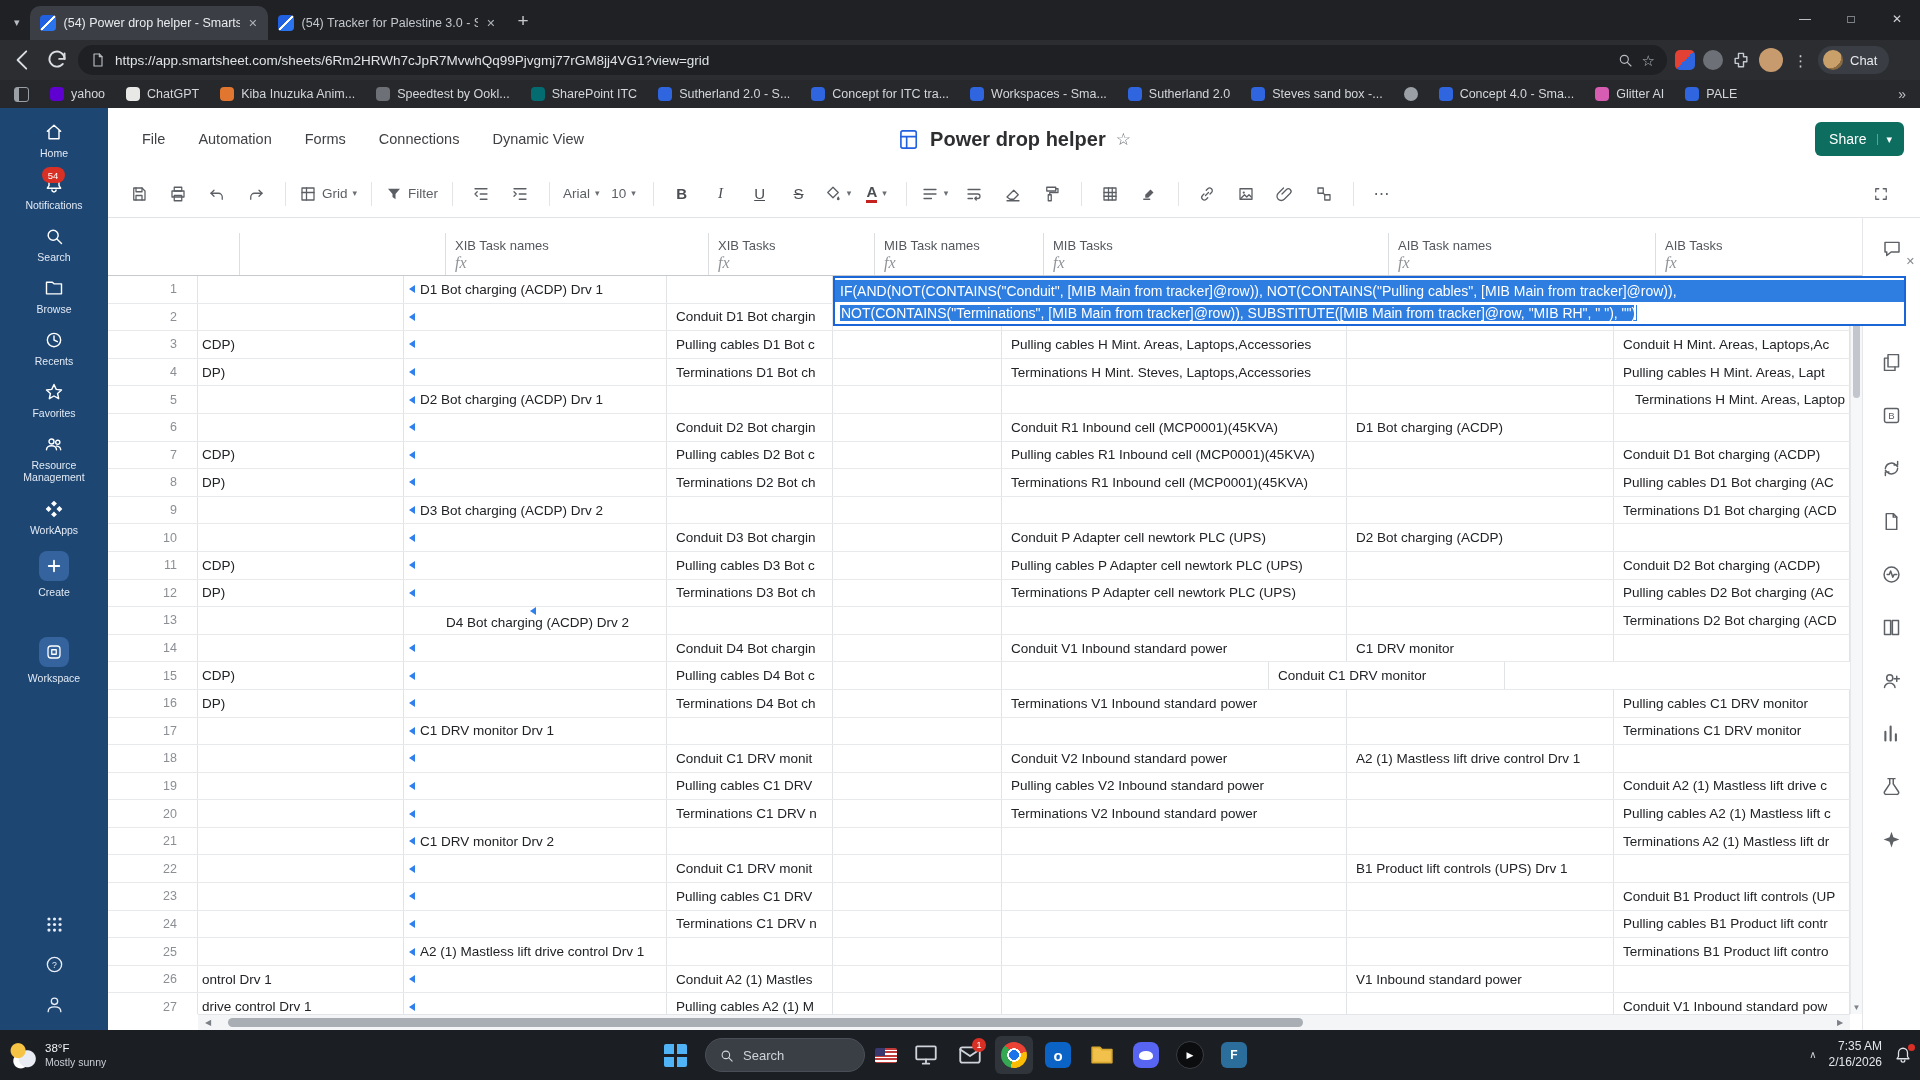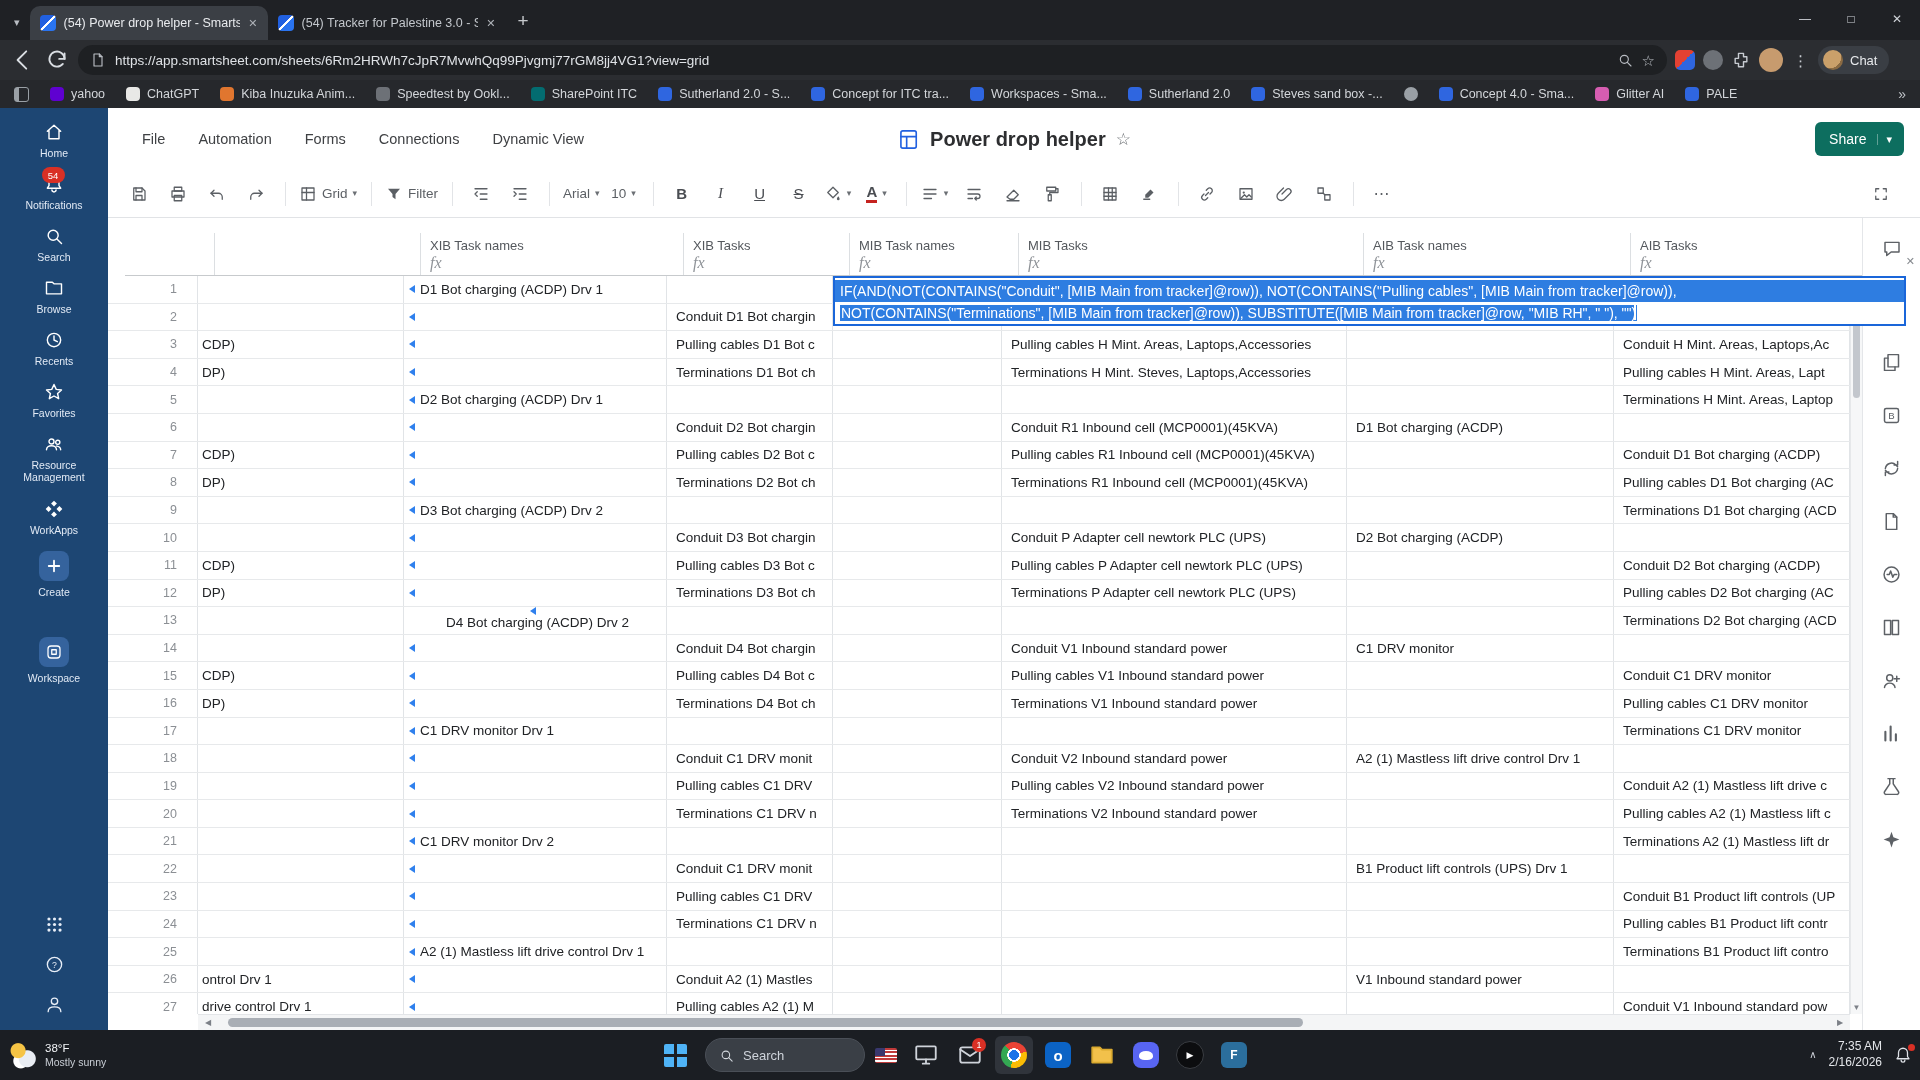--- a/index.html
+++ b/index.html
@@ -74,21 +74,21 @@
   .ltr.b{font-weight:bold;}
   .ltr.i{font-style:italic;font-family:"Liberation Serif",serif;}
   .ltr.u{text-decoration:underline;}
   .ltr.s{text-decoration:line-through;}
   .ltr.acolor{font-weight:600;border-bottom:3px solid #c5221f;line-height:1.05;}
   #tb-expand{margin-left:auto;margin-right:20px;width:30px;height:30px;display:flex;align-items:center;justify-content:center;}
   #tb-expand .ic{width:18px;height:18px;}
 
   
   #gridwrap{position:absolute;left:108px;top:218px;width:1754px;height:812px;background:#fff;}
-  #ghead{position:absolute;top:15px;left:17px;height:43px;display:flex;border-bottom:1px solid #c7cacd;box-sizing:border-box;}
+  #ghead{position:absolute;top:15px;left:0;height:43px;display:flex;border-bottom:1px solid #c7cacd;box-sizing:border-box;padding-left:42px;}
   .hcell{box-sizing:border-box;border-right:1px solid #dcdfe2;padding:5px 0 0 9px;font-size:13px;color:#54585d;overflow:hidden;white-space:nowrap;}
   .hcell .fx{display:block;font-size:16px;font-style:italic;font-family:"Liberation Serif",serif;color:#8f9398;margin-top:1px;}
   #grows{position:absolute;top:58px;left:0;width:1742px;height:738px;overflow:hidden;}
   .grow{display:flex;height:27.6px;border-bottom:1px solid #e7e9eb;box-sizing:border-box;}
   .gcell{box-sizing:border-box;border-right:1px solid #e1e4e7;font-size:13.5px;color:#212326;padding:0 4px 0 9px;display:flex;align-items:center;white-space:nowrap;overflow:hidden;}
   .gcell.rn{justify-content:flex-end;color:#8b8f94;font-size:12.5px;padding-right:20px;}
   .gcell.cut{padding-left:4px;}
   .linkarrow{flex:0 0 auto;width:0;height:0;border-top:4.5px solid transparent;border-bottom:4.5px solid transparent;border-right:6.5px solid #2f80ed;margin:0 5px 0 -4px;}
   #hscroll{position:absolute;left:90px;bottom:0;width:1652px;height:16px;background:#f4f5f6;border-top:1px solid #e3e5e8;display:flex;align-items:center;box-sizing:border-box;}
   .harrow{width:20px;text-align:center;color:#7c8087;font-size:8px;}
@@ -764,21 +764,21 @@
           </div>
           <div class="gcell" style="width: 169px;">
             <span></span>
           </div>
           <div class="gcell" style="width: 345px;">
             <span></span>
           </div>
           <div class="gcell" style="width: 267px;">
             <span></span>
           </div>
-          <div class="gcell" style="width: 236px;">
+          <div class="gcell" style="width: 236px; justify-content: flex-end;">
             <span>Terminations H Mint. Areas, Laptop</span>
           </div>
         </div>
         <div class="grow">
           <div class="gcell rn" style="width: 90px;">6</div>
           <div class="gcell cut" style="width: 206px;">
             <span></span>
           </div>
           <div class="gcell" style="width: 263px;">
             <span class="linkarrow"></span>
@@ -1007,23 +1007,20 @@
           </div>
           <div class="gcell" style="width: 263px;">
             <span class="linkarrow"></span>
             <span></span>
           </div>
           <div class="gcell" style="width: 166px;">
             <span>Pulling cables D4 Bot c</span>
           </div>
           <div class="gcell" style="width: 169px;">
             <span></span>
-          </div>
-          <div class="gcell" style="width: 345px;">
-            <span>Pulling cables V1 Inbound standard power</span>
           </div>
           <div class="gcell" style="width: 267px;">
             <span></span>
           </div>
           <div class="gcell" style="width: 236px;">
             <span>Conduit C1 DRV monitor</span>
           </div>
         </div>
         <div class="grow">
           <div class="gcell rn" style="width: 90px;">16</div>

